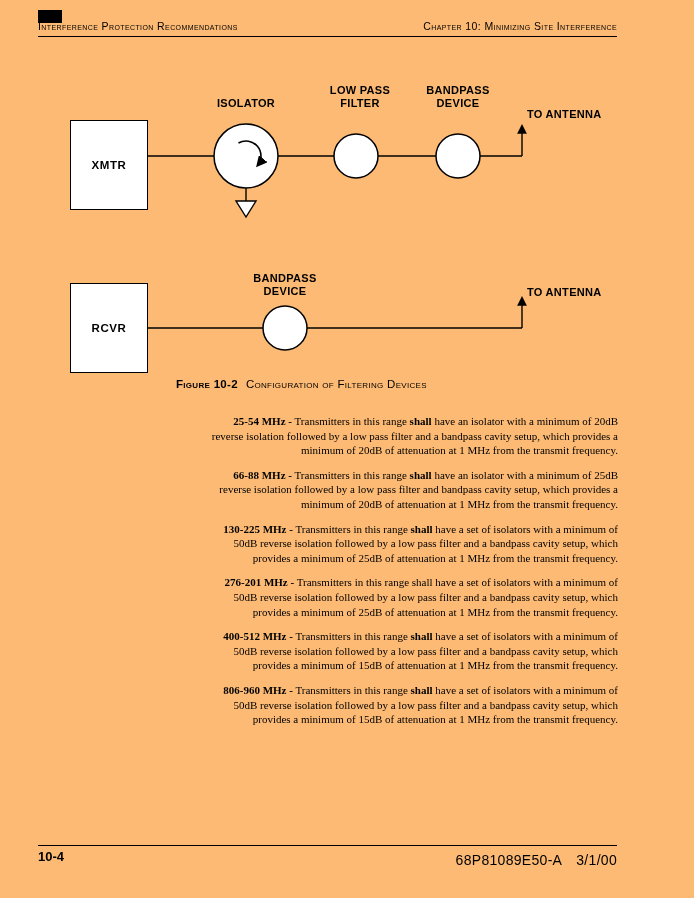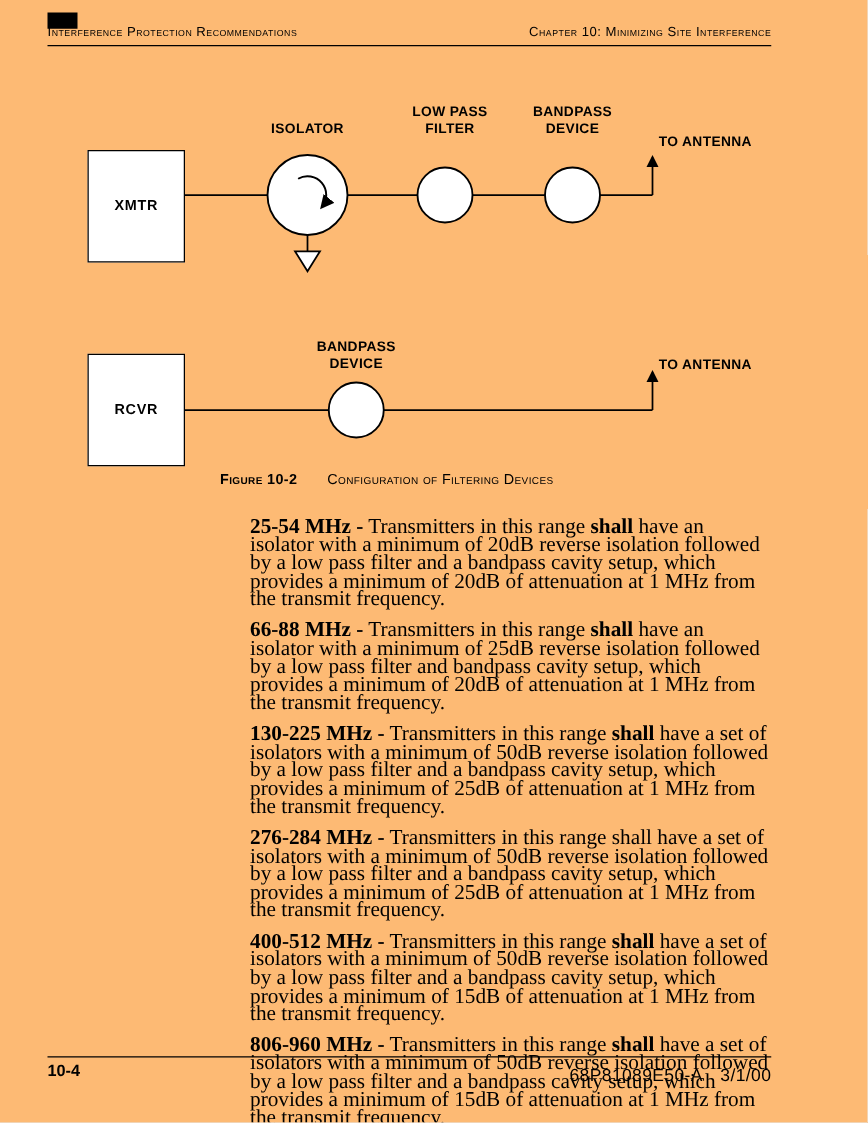--- a/index.html
+++ b/index.html
@@ -43,30 +43,30 @@
   .bp-tx-label{left:418px;top:84px;width:80px;}
   .antenna-tx-label{left:527px;top:108px;width:110px;text-align:left;}
   .bp-rx-label{left:245px;top:272px;width:80px;}
   .antenna-rx-label{left:527px;top:286px;width:110px;text-align:left;}
   
   .caption{
     position:absolute;left:176px;top:378px;
     font-size:11.5px;font-variant:small-caps;letter-spacing:.3px;
   }
   .cap-label{font-weight:bold;}
-  .cap-title{margin-left:24px;}
+  .cap-title{margin-left:8px;}
   
   .body-block{
     position:absolute;left:200px;top:414px;width:418px;
     font-family:"Liberation Serif",serif;
   }
   .body-para{
     margin:0 0 10px 0;
-    font-size:17px;line-height:14.6px;
-    text-align:left;
+    font-size:11px;line-height:14.6px;
+    text-align:right;
   }
   .body-para b{font-weight:bold;}
   
   .footer-page{position:absolute;left:38px;top:849px;font-weight:bold;font-size:13px;}
   .footer-right{position:absolute;right:77px;top:852px;font-size:14px;letter-spacing:.3px;}
   .footer-right .doc{margin-right:14px;}
 </style>
 </head>
 <body>
 
@@ -123,21 +123,21 @@
   <div class="dlabel antenna-rx-label">TO ANTENNA</div>
 
   <div class="caption">
     <span class="cap-label">Figure 10-2</span><span class="cap-title">Configuration of Filtering Devices</span>
   </div>
 
   <div class="body-block">
       <p class="body-para"><b>25-54 MHz -</b><span> Transmitters in this range </span><b>shall</b><span> have an isolator with a minimum of 20dB reverse isolation followed by a low pass filter and a bandpass cavity setup, which provides a minimum of 20dB of attenuation at 1 MHz from the transmit frequency.</span></p>
       <p class="body-para"><b>66-88 MHz -</b><span> Transmitters in this range </span><b>shall</b><span> have an isolator with a minimum of 25dB reverse isolation followed by a low pass filter and bandpass cavity setup, which provides a minimum of 20dB of attenuation at 1 MHz from the transmit frequency.</span></p>
       <p class="body-para"><b>130-225 MHz -</b><span> Transmitters in this range </span><b>shall</b><span> have a set of isolators with a minimum of 50dB reverse isolation followed by a low pass filter and a bandpass cavity setup, which provides a minimum of 25dB of attenuation at 1 MHz from the transmit frequency.</span></p>
-      <p class="body-para"><b>276-284 MHz -</b><span> Transmitters in this range shall have a set of isolators with a minimum of 50dB reverse isolation followed by a low pass filter and a bandpass cavity setup, which provides a minimum of 25dB of attenuation at 1 MHz from the transmit frequency.</span></p>
+      <p class="body-para"><b>276-201 MHz -</b><span> Transmitters in this range shall have a set of isolators with a minimum of 50dB reverse isolation followed by a low pass filter and a bandpass cavity setup, which provides a minimum of 25dB of attenuation at 1 MHz from the transmit frequency.</span></p>
       <p class="body-para"><b>400-512 MHz -</b><span> Transmitters in this range </span><b>shall</b><span> have a set of isolators with a minimum of 50dB reverse isolation followed by a low pass filter and a bandpass cavity setup, which provides a minimum of 15dB of attenuation at 1 MHz from the transmit frequency.</span></p>
       <p class="body-para"><b>806-960 MHz -</b><span> Transmitters in this range </span><b>shall</b><span> have a set of isolators with a minimum of 50dB reverse isolation followed by a low pass filter and a bandpass cavity setup, which provides a minimum of 15dB of attenuation at 1 MHz from the transmit frequency.</span></p>
     </div>
 
   <div class="rule footer-rule"></div>
   <div class="footer-page">10-4</div>
   <div class="footer-right">
     <span class="doc">68P81089E50-A</span><span>3/1/00</span>
   </div>
 

